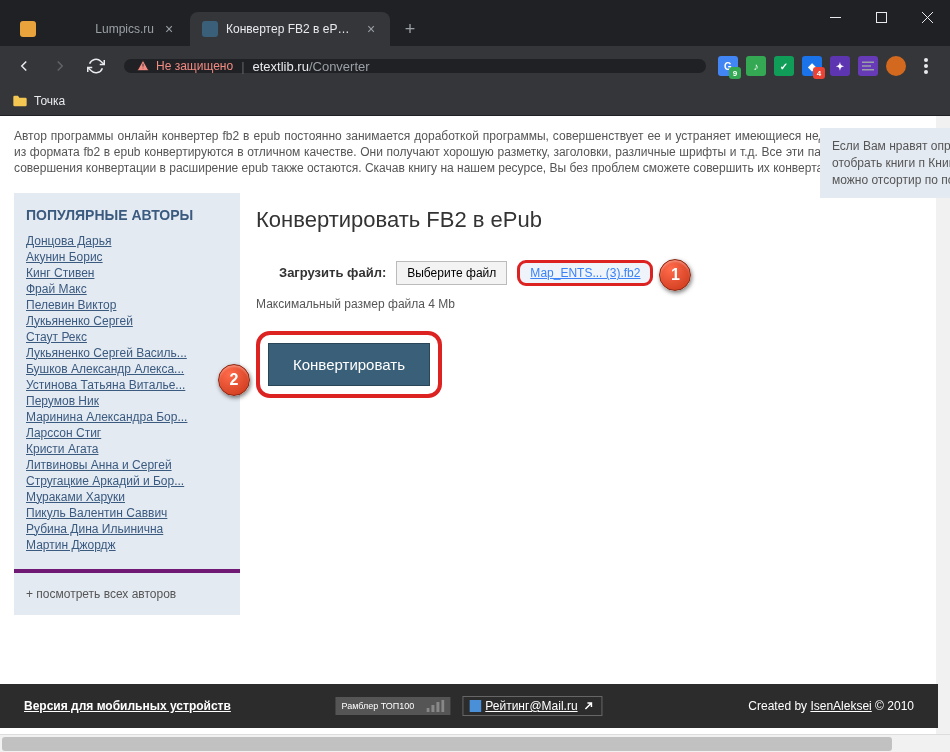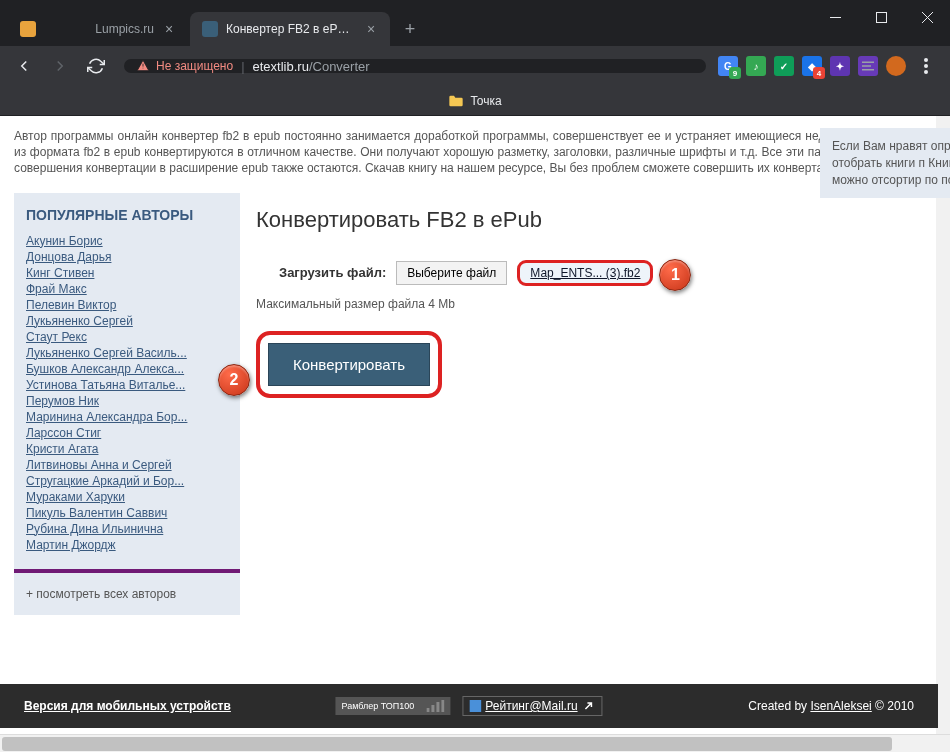--- a/index.html
+++ b/index.html
@@ -125,21 +125,20 @@
 .bookmarks-bar {
   height: 30px;
   background: #35363a;
   border-bottom: 1px solid #202124;
   display: flex;
   align-items: center;
   padding: 0 12px;
   gap: 8px;
   font-size: 12px;
   color: #e8eaed;
-  justify-content: center;
 }
 .bookmark-folder {
   display: flex; align-items: center; gap: 6px;
 }
 
 
 .page {
   height: calc(752px - 46px - 40px - 30px);
   background: #fff;
   overflow: hidden;
@@ -219,21 +218,21 @@
   position: relative;
 }
 .upload-label { font-weight: bold; margin-left: 23px; }
 .file-btn {
   border: 1px solid #bbb;
   background: #f3f3f3;
   padding: 4px 10px;
   font-size: 12px;
 }
 .file-name {
-  color: #0f172a;
+  color: #3b82f6;
   font-size: 12px;
   text-decoration: underline;
   border: 3px solid #d22;
   border-radius: 9px;
   padding: 3px 10px;
   background: rgba(200,220,240,0.3);
 }
 .max-size {
   font-size: 12px;
   color: #555;
@@ -443,22 +442,22 @@
 
 <div class="page">
   <div class="vscroll"></div>
   <div class="page-inner">
     <div class="main-col">
       <div class="intro-text">Автор программы онлайн конвертер fb2 в epub постоянно занимается доработкой программы, совершенствует ее и устраняет имеющиеся недостатки. Книги из формата fb2 в epub конвертируются в отличном качестве. Они получают хорошую разметку, заголовки, различные шрифты и т.д. Все эти параметры после совершения конвертации в расширение epub также остаются. Скачав книгу на нашем ресурсе, Вы без проблем сможете совершить их конвертацию.</div>
       <div class="content-row">
         <div class="sidebar">
           <div class="sidebar-title">ПОПУЛЯРНЫЕ АВТОРЫ</div>
           <div class="author-list" id="author-list">
+              <div class="author-item">Донцова Дарья</div>
               <div class="author-item">Акунин Борис</div>
-              <div class="author-item">Донцова Дарья</div>
               <div class="author-item">Кинг Стивен</div>
               <div class="author-item">Фрай Макс</div>
               <div class="author-item">Пелевин Виктор</div>
               <div class="author-item">Лукьяненко Сергей</div>
               <div class="author-item">Стаут Рекс</div>
               <div class="author-item">Лукьяненко Сергей Василь...</div>
               <div class="author-item">Бушков Александр Алекса...</div>
               <div class="author-item">Устинова Татьяна Виталье...</div>
               <div class="author-item">Перумов Ник</div>
               <div class="author-item">Маринина Александра Бор...</div>

